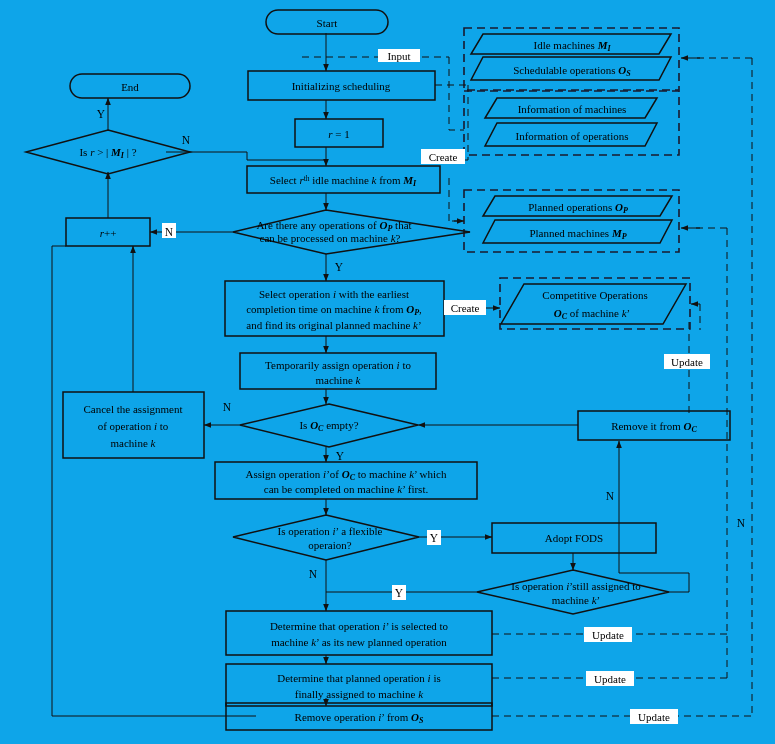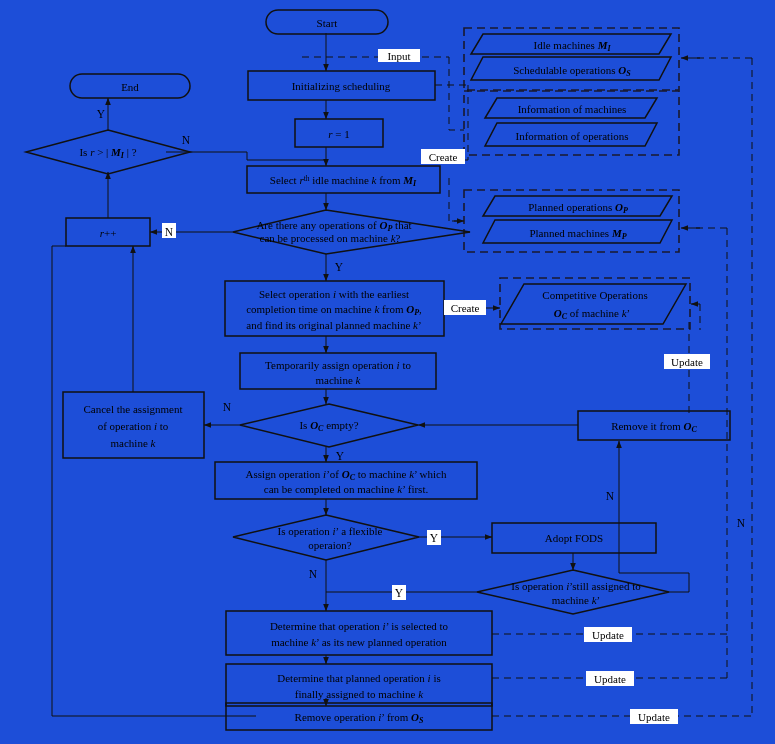--- a/index.html
+++ b/index.html
@@ -1,20 +1,20 @@
 <!DOCTYPE html>
 <html><head>
 <meta charset="utf-8">
 <style>
   html,body{margin:0;padding:0;background:#ffffff;}
   #root{
     position:relative;
     width:775px;height:744px;
     font-family:"Liberation Serif","DejaVu Serif",serif;
-    background:#1d4ed8;
+    background:#0ea5e9;
     overflow:hidden;
   }
   svg{position:absolute;left:0;top:0;width:775px;height:744px;}
   .shape-fill{fill:#ffffff;}
   .solid{stroke:#111111;fill:none;}
   .dashed{stroke:#111111;fill:none;stroke-dasharray:7,5;}
   .dashbox{stroke:#1a1a2e;fill:none;stroke-dasharray:8,5;stroke-width:1.6;}
   text{fill:#000000;}
   .lbl{font-size:11px;}
   .ital{font-style:italic;}

